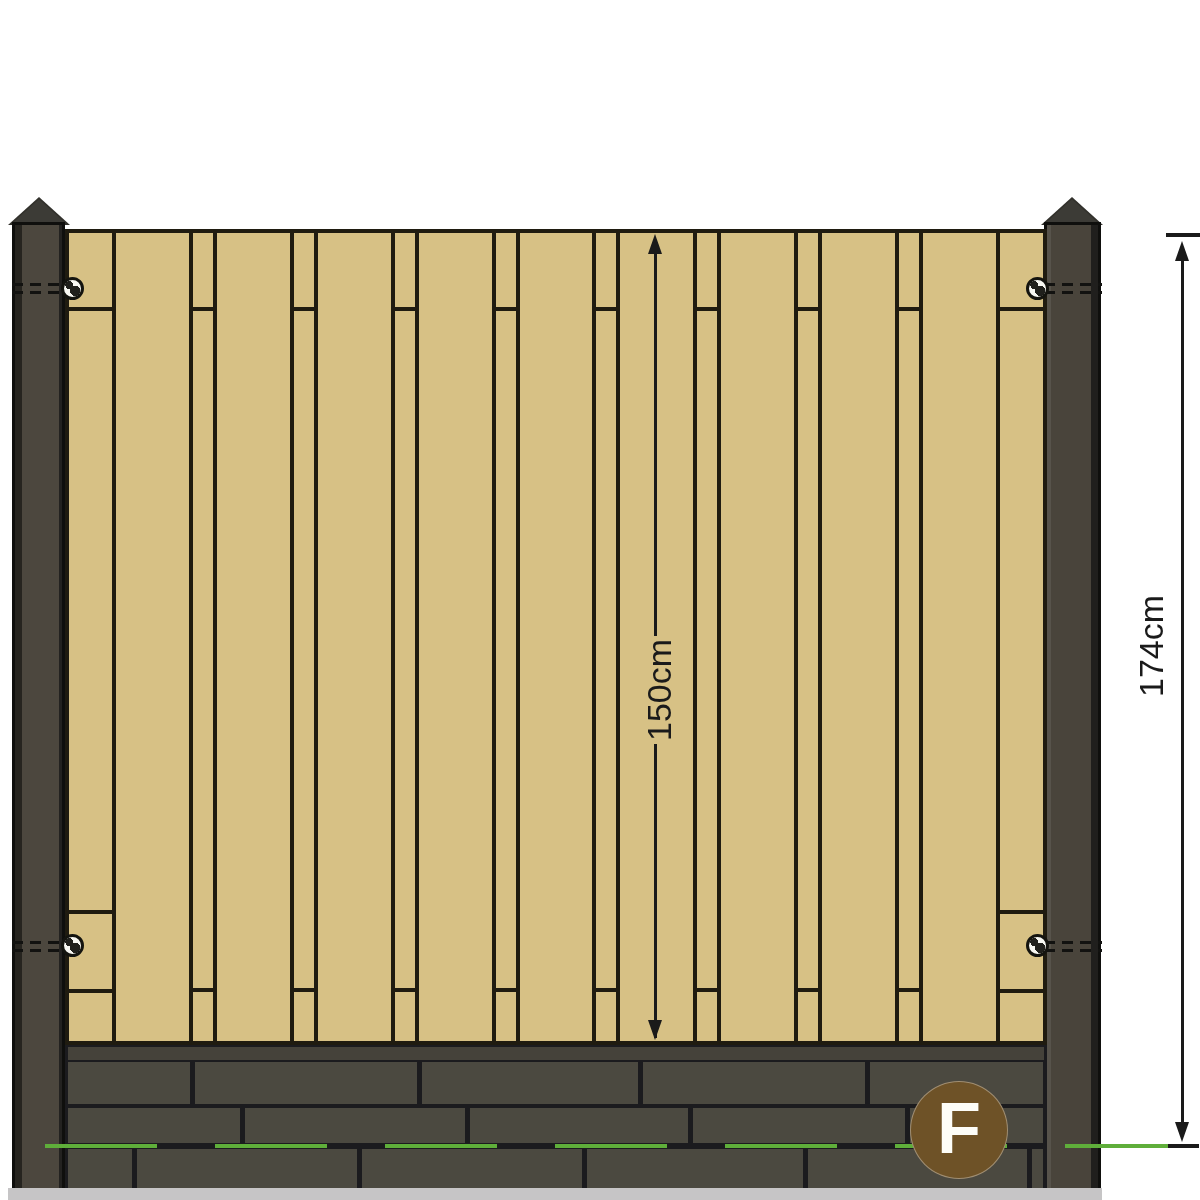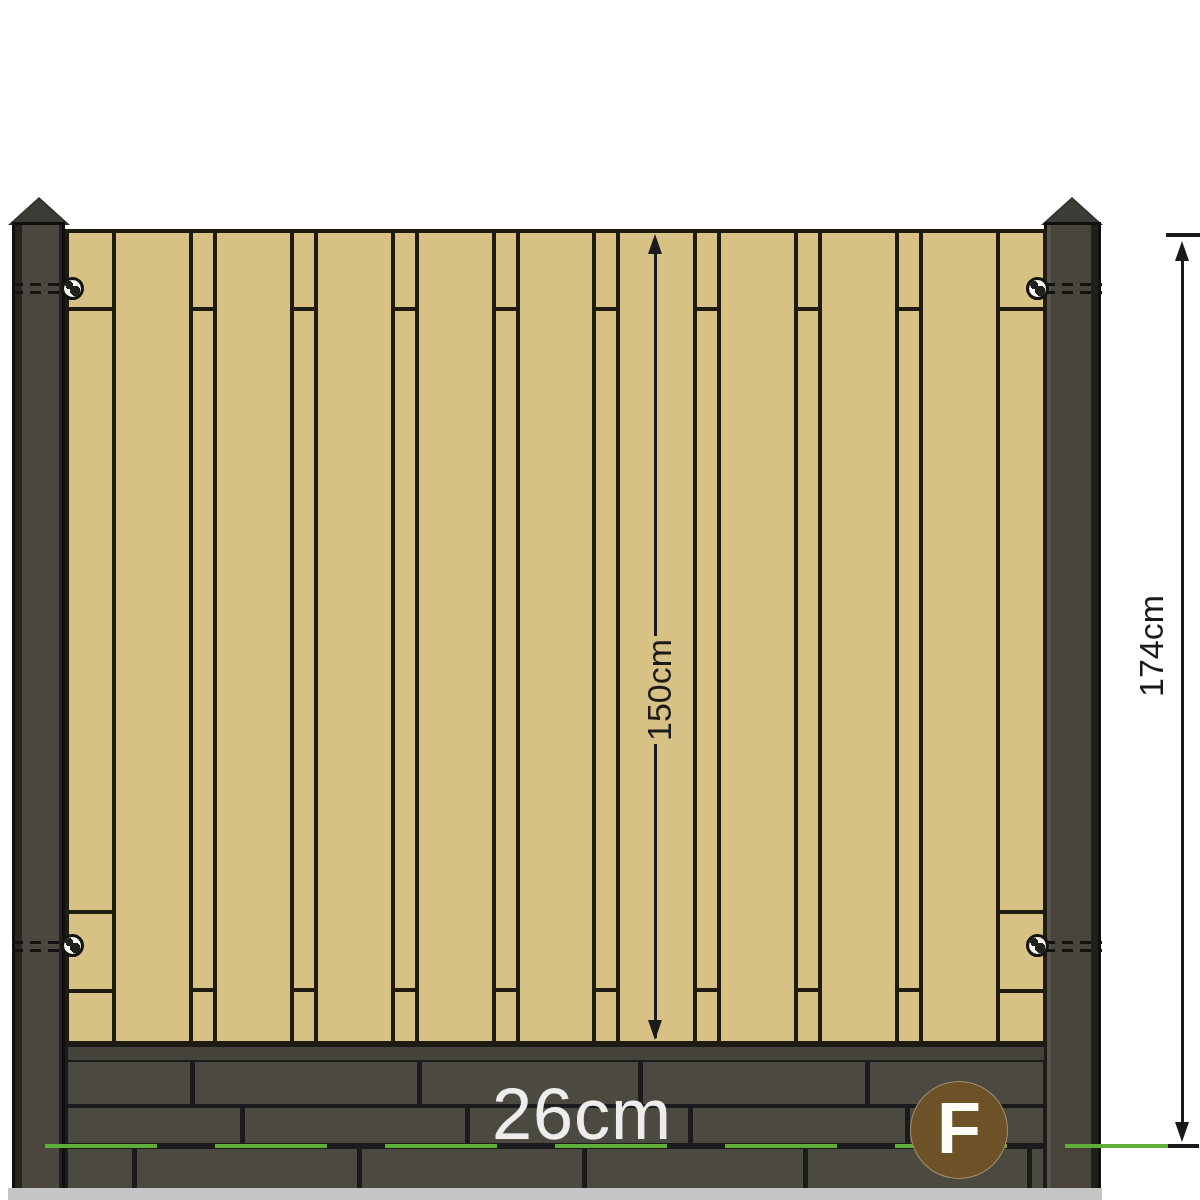--- a/index.html
+++ b/index.html
@@ -131,21 +131,20 @@
       <div class="brick" style="left: 628px; top: 63px; width: 212px; height: 35px;"></div>
       <div class="brick" style="left: 845px; top: 63px; width: 133px; height: 35px;"></div>
       <div class="brick" style="left: 3px; top: 104px; width: 64px; height: 39px;"></div>
       <div class="brick" style="left: 72px; top: 104px; width: 220px; height: 39px;"></div>
       <div class="brick" style="left: 297px; top: 104px; width: 220px; height: 39px;"></div>
       <div class="brick" style="left: 522px; top: 104px; width: 216px; height: 39px;"></div>
       <div class="brick" style="left: 743px; top: 104px; width: 219px; height: 39px;"></div>
       <div class="brick" style="left: 967px; top: 104px; width: 11px; height: 39px;"></div>
     </div>
 
-  <div class="big-label" style="left:582px;top:1114px">26cm</div>
 
   <div class="ground-line"></div>
 
   <div class="ground-strip"></div>
 
   <div class="badge">
     <span>F</span>
   </div>
 
   <div>

